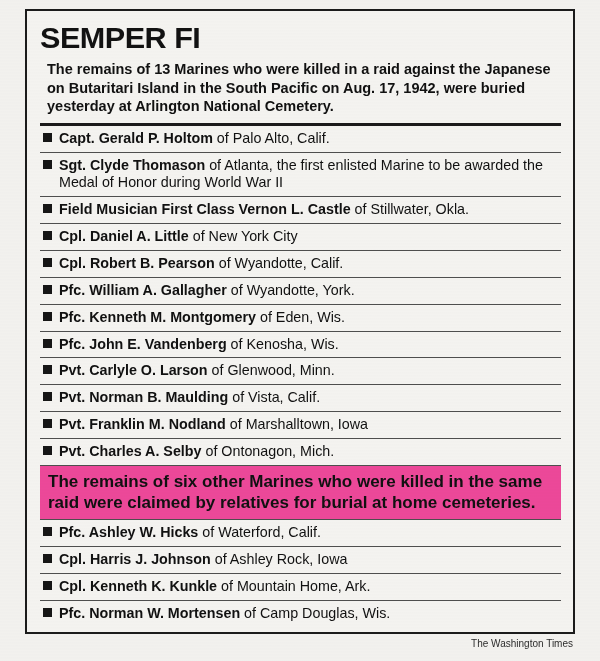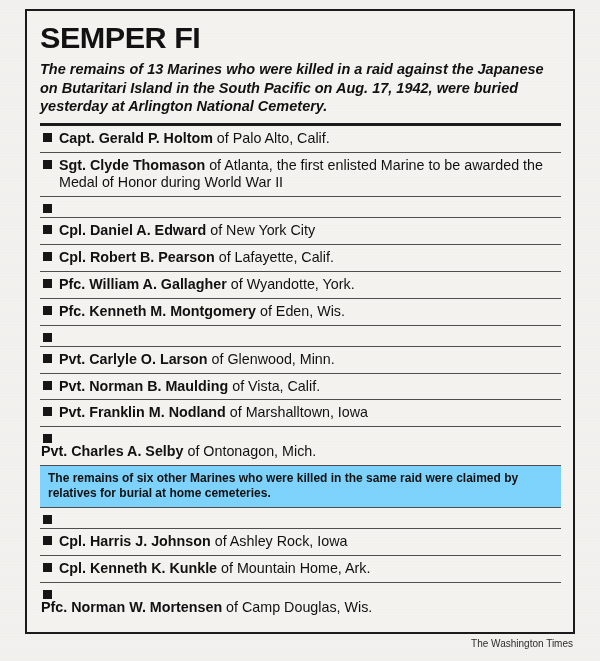--- a/index.html
+++ b/index.html
@@ -47,23 +47,22 @@
     font-stretch: condensed;
     transform: scaleX(1.02);
     transform-origin: left center;
   }
   .deck {
     font-family: "Liberation Sans", sans-serif;
     font-weight: bold;
     font-size: 14.5px;
     line-height: 1.28;
     color: #111;
-    margin: 0 0 7px 0;
+    margin: 0 0 7px 7px;
     max-width: 512px;
-    font-style: italic;
   }
   .rule-thick {
     height: 3px;
     background: #1b1b1b;
     margin: 0 0 0 0;
   }
   ul.list {
     list-style: none;
     margin: 0;
     padding: 0;
@@ -71,44 +70,43 @@
   li.entry {
     display: flex;
     align-items: flex-start;
     padding: 4px 0 4px 1px;
     border-bottom: 1px solid #4e4e4e;
     font-size: 14px;
     line-height: 1.2;
   }
   li.entry:last-child {
     border-bottom: none;
-    flex-direction: column;
   }
   .bullet {
     width: 9px;
     height: 9px;
     background: #161616;
     margin: 3px 7px 0 2px;
     flex: 0 0 auto;
   }
   .entry-text {
     font-size: 14.3px;
     line-height: 1.25;
     color: #111;
   }
   .entry-text b {
     font-weight: bold;
   }
   .note {
-    background: #7dd3fc;
+    background: #ec4899;
     border-top: 1px solid #4e4e4e;
     border-bottom: 1px solid #4e4e4e;
     padding: 5px 8px 6px 8px;
     font-weight: bold;
-    font-size: 12px;
+    font-size: 17px;
     line-height: 1.25;
     color: #111;
   }
   .credit {
     position: absolute;
     right: 27px;
     top: 638px;
     font-size: 10px;
     color: #2c2c2c;
     font-family: "Liberation Sans", sans-serif;
@@ -137,39 +135,41 @@
           <li class="entry">
             <span class="bullet"></span>
             <span class="entry-text"><b>Capt. Gerald P. Holtom</b><span> of Palo Alto, Calif.</span></span>
           </li>
           <li class="entry">
             <span class="bullet"></span>
             <span class="entry-text"><b>Sgt. Clyde Thomason</b><span> of Atlanta, the first enlisted Marine to be awarded the Medal of Honor during World War II</span></span>
           </li>
           <li class="entry">
             <span class="bullet"></span>
-          </li>
-          <li class="entry">
-            <span class="bullet"></span>
-            <span class="entry-text"><b>Cpl. Daniel A. Edward</b><span> of New York City</span></span>
-          </li>
-          <li class="entry">
-            <span class="bullet"></span>
-            <span class="entry-text"><b>Cpl. Robert B. Pearson</b><span> of Lafayette, Calif.</span></span>
+            <span class="entry-text"><b>Field Musician First Class Vernon L. Castle</b><span> of Stillwater, Okla.</span></span>
+          </li>
+          <li class="entry">
+            <span class="bullet"></span>
+            <span class="entry-text"><b>Cpl. Daniel A. Little</b><span> of New York City</span></span>
+          </li>
+          <li class="entry">
+            <span class="bullet"></span>
+            <span class="entry-text"><b>Cpl. Robert B. Pearson</b><span> of Wyandotte, Calif.</span></span>
           </li>
           <li class="entry">
             <span class="bullet"></span>
             <span class="entry-text"><b>Pfc. William A. Gallagher</b><span> of Wyandotte, York.</span></span>
           </li>
           <li class="entry">
             <span class="bullet"></span>
             <span class="entry-text"><b>Pfc. Kenneth M. Montgomery</b><span> of Eden, Wis.</span></span>
           </li>
           <li class="entry">
             <span class="bullet"></span>
+            <span class="entry-text"><b>Pfc. John E. Vandenberg</b><span> of Kenosha, Wis.</span></span>
           </li>
           <li class="entry">
             <span class="bullet"></span>
             <span class="entry-text"><b>Pvt. Carlyle O. Larson</b><span> of Glenwood, Minn.</span></span>
           </li>
           <li class="entry">
             <span class="bullet"></span>
             <span class="entry-text"><b>Pvt. Norman B. Maulding</b><span> of Vista, Calif.</span></span>
           </li>
           <li class="entry">
@@ -180,20 +180,21 @@
             <span class="bullet"></span>
             <span class="entry-text"><b>Pvt. Charles A. Selby</b><span> of Ontonagon, Mich.</span></span>
           </li>
         </ul>
     </div>
     <div style="padding: 0 12px 0 13px;">
       <div class="note">The remains of six other Marines who were killed in the same raid were claimed by relatives for burial at home cemeteries.</div>
       <ul class="list" id="list-secondary">
           <li class="entry">
             <span class="bullet"></span>
+            <span class="entry-text"><b>Pfc. Ashley W. Hicks</b><span> of Waterford, Calif.</span></span>
           </li>
           <li class="entry">
             <span class="bullet"></span>
             <span class="entry-text"><b>Cpl. Harris J. Johnson</b><span> of Ashley Rock, Iowa</span></span>
           </li>
           <li class="entry">
             <span class="bullet"></span>
             <span class="entry-text"><b>Cpl. Kenneth K. Kunkle</b><span> of Mountain Home, Ark.</span></span>
           </li>
           <li class="entry">

